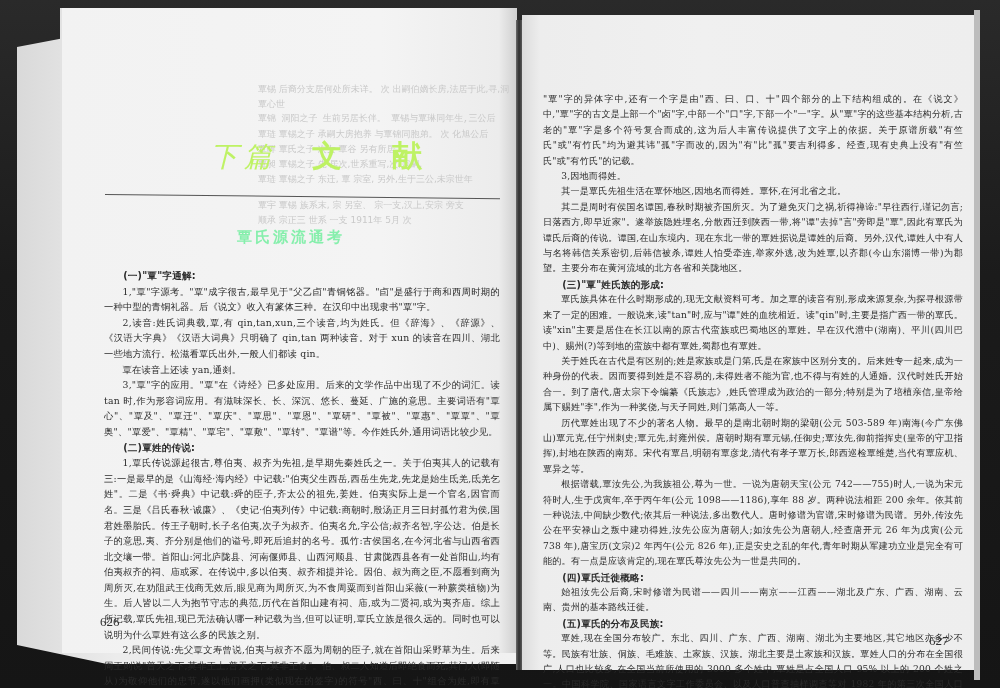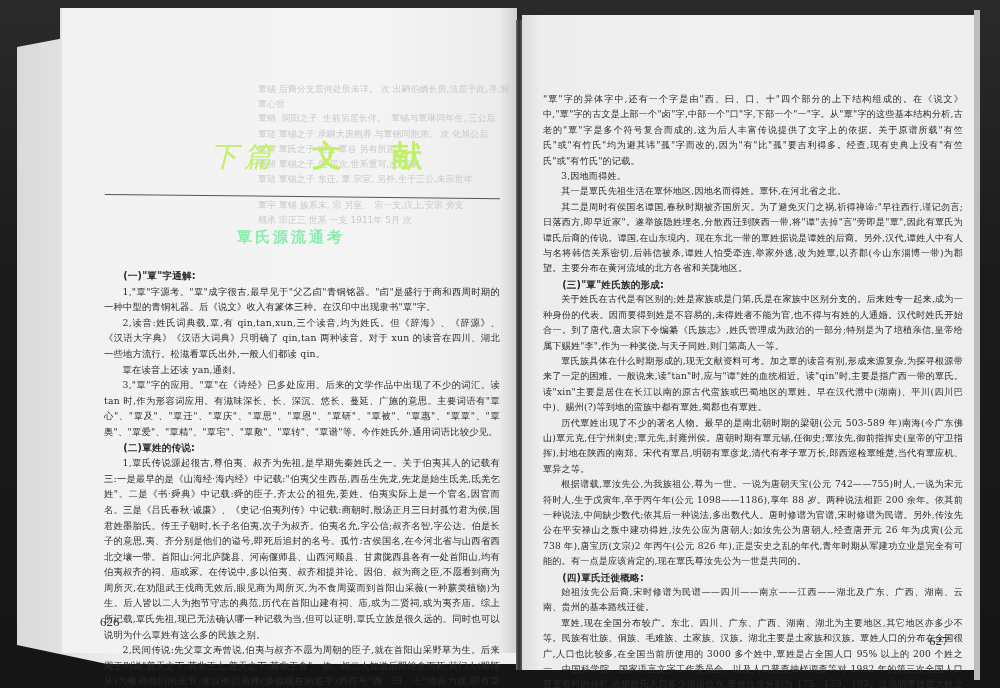--- a/index.html
+++ b/index.html
@@ -107,22 +107,23 @@
   <p class="indent">2,民间传说:先父覃文寿曾说,伯夷与叔齐不愿为周朝的臣子,就在首阳山采野草为生。后来周王则说"普天之下,莫非王土,普天之下,莫非王食"。伯、叔二人知道后即绝食而死,其门人(即随从)为敬仰他们的忠节,遂以他们画押(类似现在的签字)的符号"西、曰、十"组合为姓,即有覃姓。这个传说是否可信,无从考查。但是"覃"的异体字中,有一个上为"西"下为"月"的"古"字,加上所画的"十"字,即成了"西、曰、十"。在</p>
 </div>
 <div class="page-num" style="left:100px;top:614px;">626</div>
 
 <div class="col" style="left:543px;top:92px;width:420px;font-size:9.1px;line-height:15.4px;">
   <p>"覃"字的异体字中,还有一个字是由"西、曰、口、十"四个部分的上下结构组成的。在《说文》中,"覃"字的古文是上部一个"卤"字,中部一个"口"字,下部一个"一"字。从"覃"字的这些基本结构分析,古老的"覃"字是多个符号复合而成的,这为后人丰富传说提供了文字上的依据。关于原谱所载"有竺氏"或"有竹氏"均为避其讳"孤"字而改的,因为"有"比"孤"要吉利得多。经查,现有史典上没有"有竺氏"或"有竹氏"的记载。</p>
   <p class="indent">3,因地而得姓。</p>
   <p class="indent">其一是覃氏先祖生活在覃怀地区,因地名而得姓。覃怀,在河北省之北。</p>
   <p class="indent">其二是周时有侯国名谭国,春秋时期被齐国所灭。为了避免灭门之祸,祈得禅谛:"早往西行,谨记勿言;日落西方,即早近家"。遂举族隐姓埋名,分散西迁到陕西一带,将"谭"去掉"言"旁即是"覃",因此有覃氏为谭氏后裔的传说。谭国,在山东境内。现在东北一带的覃姓据说是谭姓的后裔。另外,汉代,谭姓人中有人与名将韩信关系密切,后韩信被杀,谭姓人怕受牵连,举家外逃,改为姓覃,以齐郡(今山东淄博一带)为郡望。主要分布在黄河流域的北方各省和关陇地区。</p>
   <p class="indent heading-bold">(三)"覃"姓氏族的形成:</p>
+  <p class="indent">覃氏族具体在什么时期形成的,现无文献资料可考。加之覃的读音有别,形成来源复杂,为探寻根源带来了一定的困难。一般说来,读"tan"时,应与"谭"姓的血统相近。读"qin"时,主要是指广西一带的覃氏。读"xin"主要是居住在长江以南的原古代蛮族或巴蜀地区的覃姓。早在汉代澧中(湖南)、平川(四川巴中)、赐州(?)等到地的蛮族中都有覃姓,蜀郡也有覃姓。</p>
   <p class="indent">关于姓氏在古代是有区别的;姓是家族或是门第,氏是在家族中区别分支的。后来姓专一起来,成为一种身份的代表。因而要得到姓是不容易的,未得姓者不能为官,也不得与有姓的人通婚。汉代时姓氏开始合一。到了唐代,唐太宗下令编纂《氏族志》,姓氏管理成为政治的一部分;特别是为了培植亲信,皇帝给属下赐姓"李",作为一种奖侥,与天子同姓,则门第高人一等。</p>
-  <p class="indent">覃氏族具体在什么时期形成的,现无文献资料可考。加之覃的读音有别,形成来源复杂,为探寻根源带来了一定的困难。一般说来,读"tan"时,应与"谭"姓的血统相近。读"qin"时,主要是指广西一带的覃氏。读"xin"主要是居住在长江以南的原古代蛮族或巴蜀地区的覃姓。早在汉代澧中(湖南)、平川(四川巴中)、赐州(?)等到地的蛮族中都有覃姓,蜀郡也有覃姓。</p>
   <p class="indent">历代覃姓出现了不少的著名人物。最早的是南北朝时期的梁朝(公元 503-589 年)南海(今广东佛山)覃元克,任宁州刺史;覃元先,封雍州侯。唐朝时期有覃元锡,任御史;覃汝先,御前指挥史(皇帝的守卫指挥),封地在陕西的南郑。宋代有覃吕,明朝有覃彦龙,清代有孝子覃万长,郎西巡检覃维楚,当代有覃应机、覃异之等。</p>
   <p class="indent">根据谱载,覃汝先公,为我族祖公,尊为一世。一说为唐朝天宝(公元 742——755)时人,一说为宋元符时人,生于戊寅年,卒于丙午年(公元 1098——1186),享年 88 岁。两种说法相距 200 余年。依其前一种说法,中间缺少数代;依其后一种说法,多出数代人。唐时修谱为官谱,宋时修谱为民谱。另外,传汝先公在平安禄山之叛中建功得姓,汝先公应为唐朝人;如汝先公为唐朝人,经查唐开元 26 年为戊寅(公元 738 年),唐宝历(文宗)2 年丙午(公元 826 年),正是安史之乱的年代,青年时期从军建功立业是完全有可能的。有一点是应该肯定的,现在覃氏尊汝先公为一世是共同的。</p>
   <p class="indent heading-bold">(四)覃氏迁徙概略:</p>
   <p class="indent">始祖汝先公后裔,宋时修谱为民谱——四川——南京——江西——湖北及广东、广西、湖南、云南、贵州的基本路线迁徙。</p>
+  <p class="indent heading-bold">(五)覃氏的分布及民族:</p>
   <p class="indent">覃姓,现在全国分布较广。东北、四川、广东、广西、湖南、湖北为主要地区,其它地区亦多少不等。民族有壮族、侗族、毛难族、土家族、汉族。湖北主要是土家族和汉族。覃姓人口的分布在全国很广,人口也比较多,在全国当前所使用的 3000 多个姓中,覃姓是占全国人口 95% 以上的 200 个姓之一。中国科学院、国家语言文字工作委员会、以及人口普查抽样调查等对 1982 年的第三次全国人口普查资料的分析,依据姓氏人口多少排出位次,覃姓位次分别为 175、139、193。这说明覃姓是大姓之一。</p>
 
 </div>
 <div class="page-num" style="left:929px;top:633px;">627</div>
 
 </body></html>

